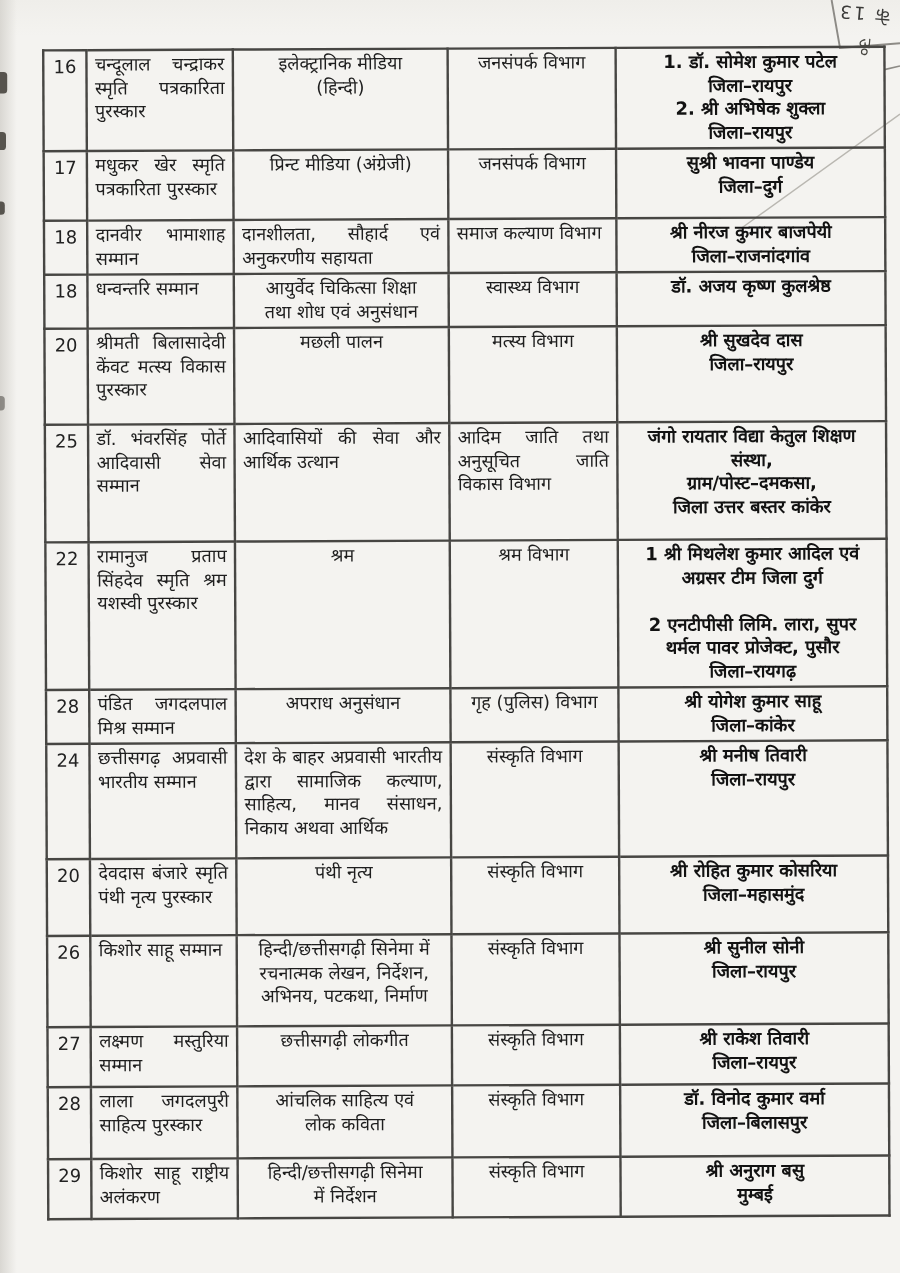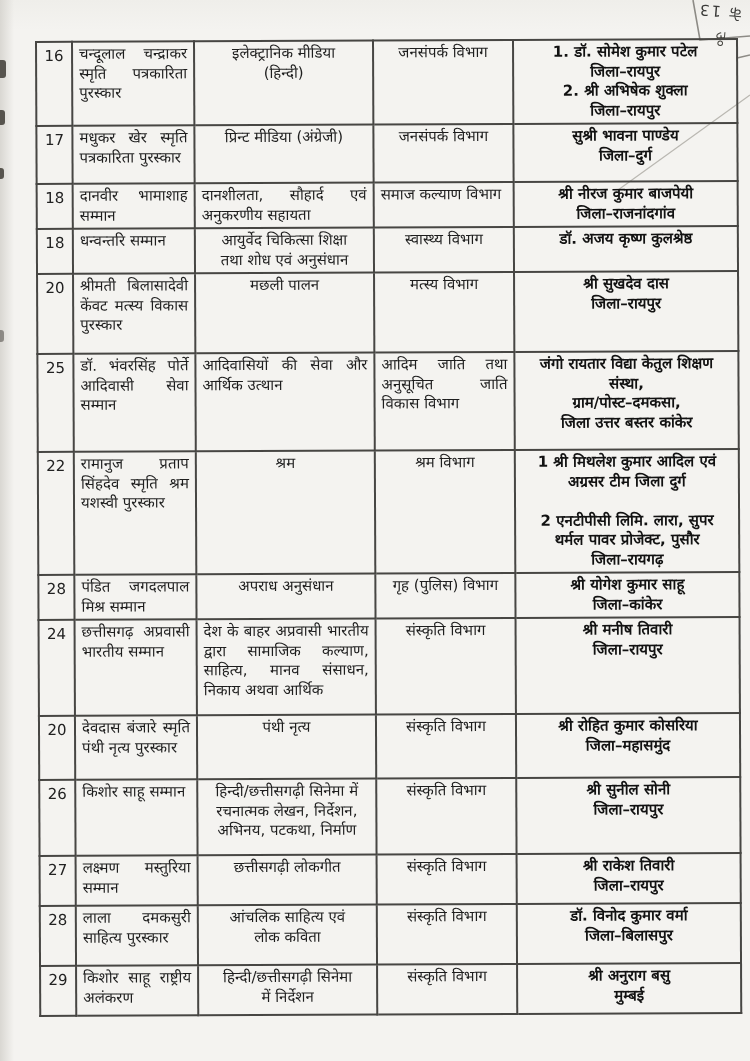--- a/index.html
+++ b/index.html
@@ -276,21 +276,21 @@
         <tr>
     <td class="c-sn">27</td>
     <td class="c-award">लक्ष्मण मस्तुरिया सम्मान</td>
     <td class="c-field">छत्तीसगढ़ी लोकगीत</td>
     <td class="c-dept">संस्कृति विभाग</td>
     <td class="c-recipient">श्री राकेश तिवारी
 जिला–रायपुर</td>
   </tr>
         <tr>
     <td class="c-sn">28</td>
-    <td class="c-award">लाला दमकसुरी साहित्य पुरस्कार</td>
+    <td class="c-award">लाला जगदलपुरी साहित्य पुरस्कार</td>
     <td class="c-field">आंचलिक साहित्य एवं
 लोक कविता</td>
     <td class="c-dept">संस्कृति विभाग</td>
     <td class="c-recipient">डॉ. विनोद कुमार वर्मा
 जिला–बिलासपुर</td>
   </tr>
         <tr>
     <td class="c-sn">29</td>
     <td class="c-award">किशोर साहू राष्ट्रीय अलंकरण</td>
     <td class="c-field">हिन्दी/छत्तीसगढ़ी सिनेमा

